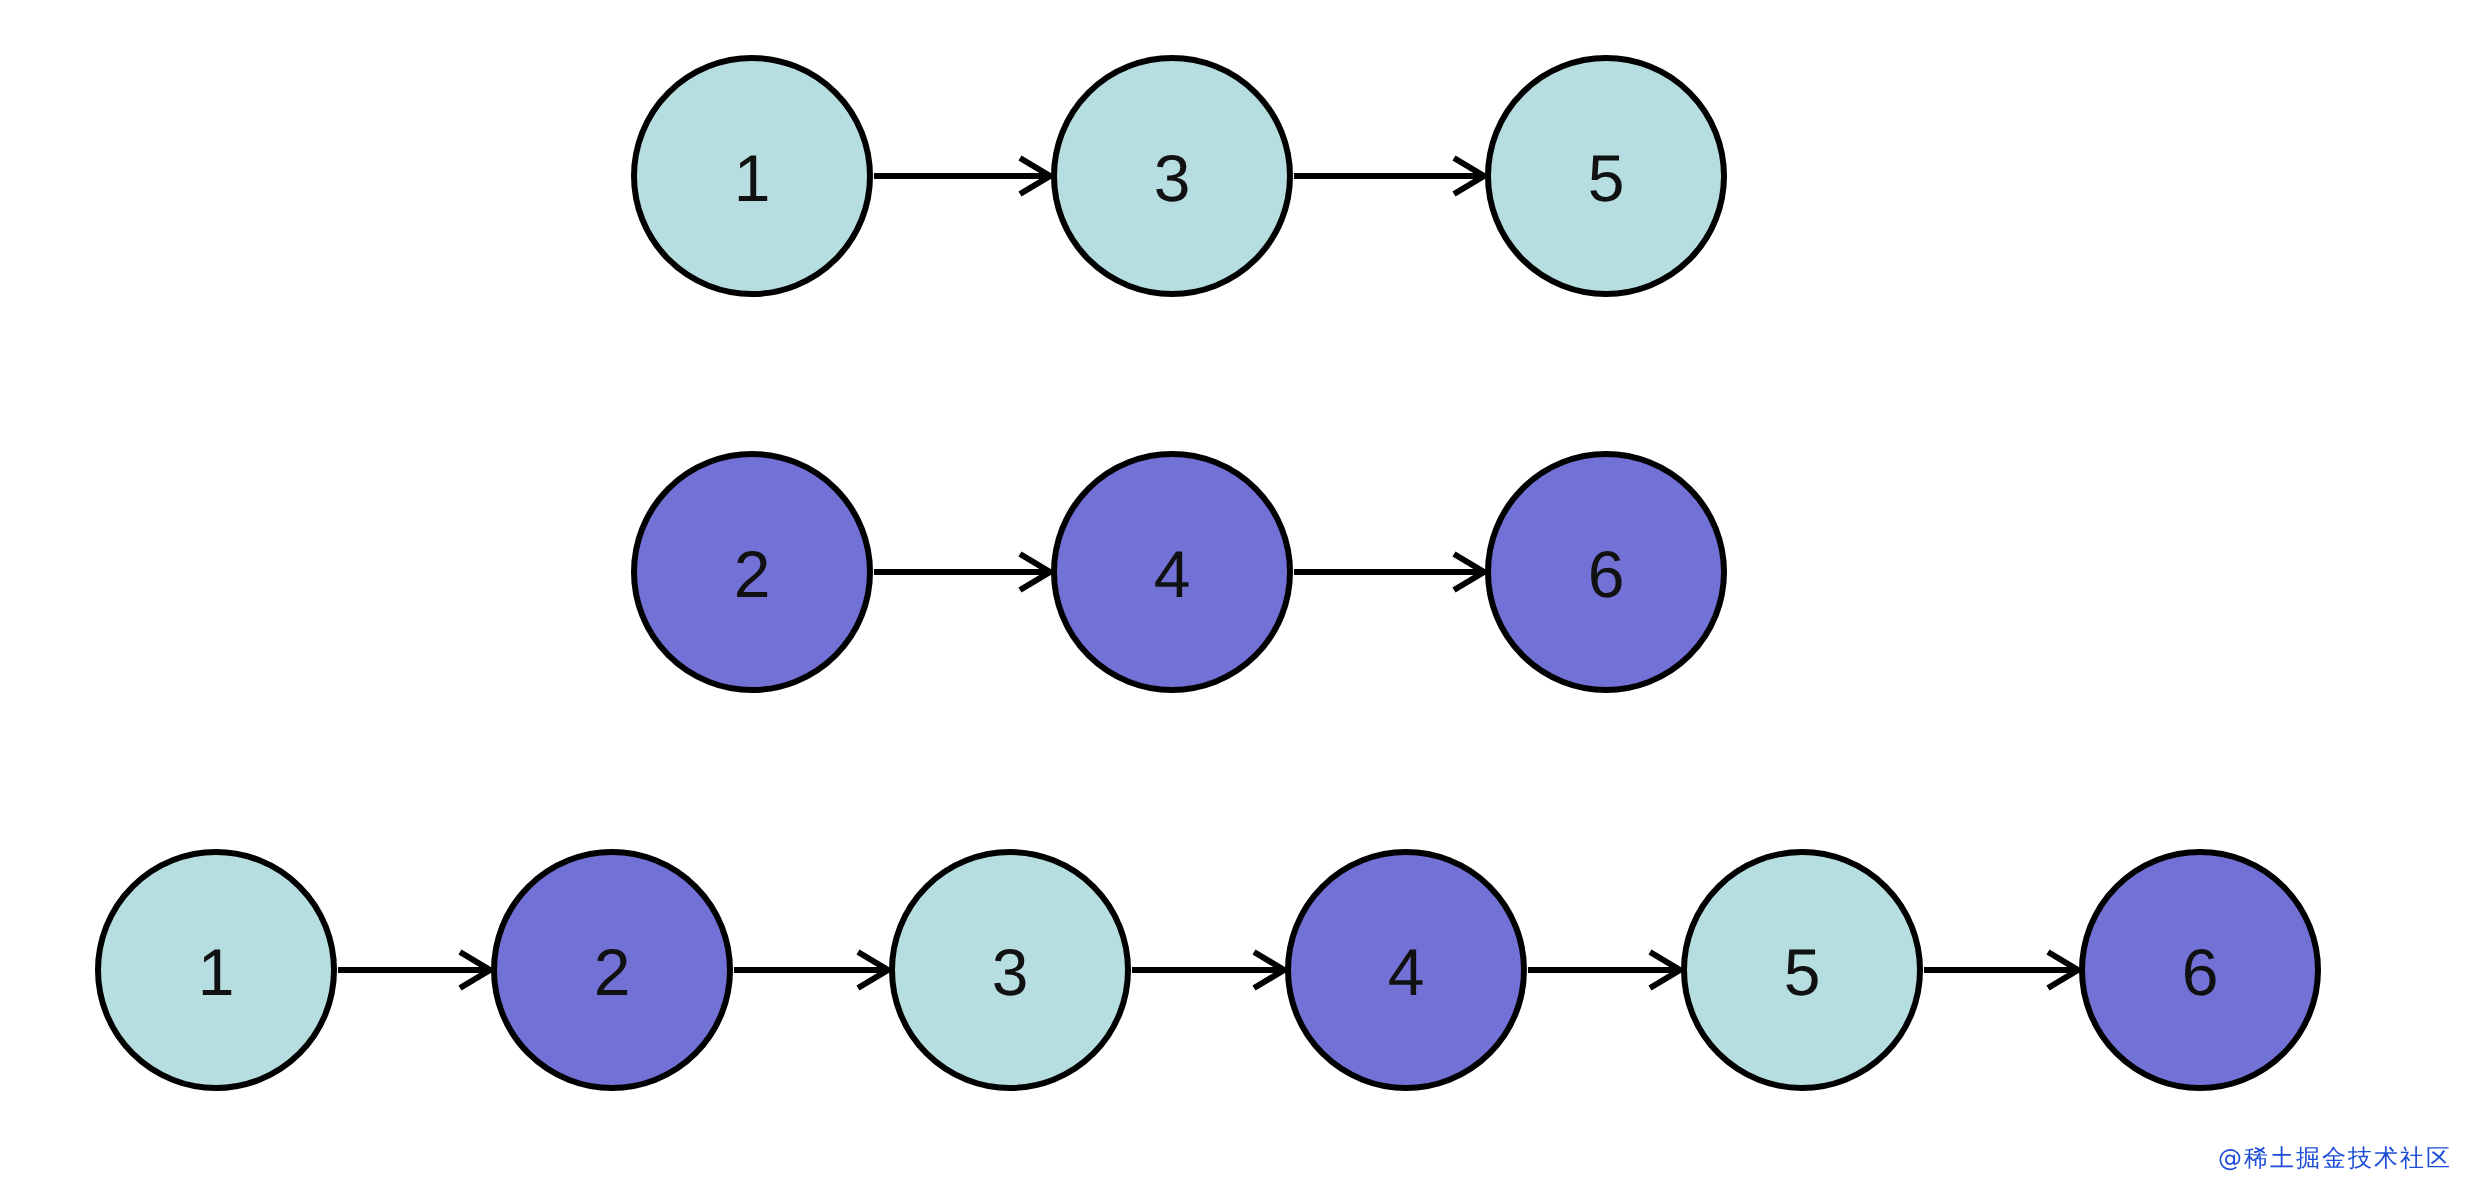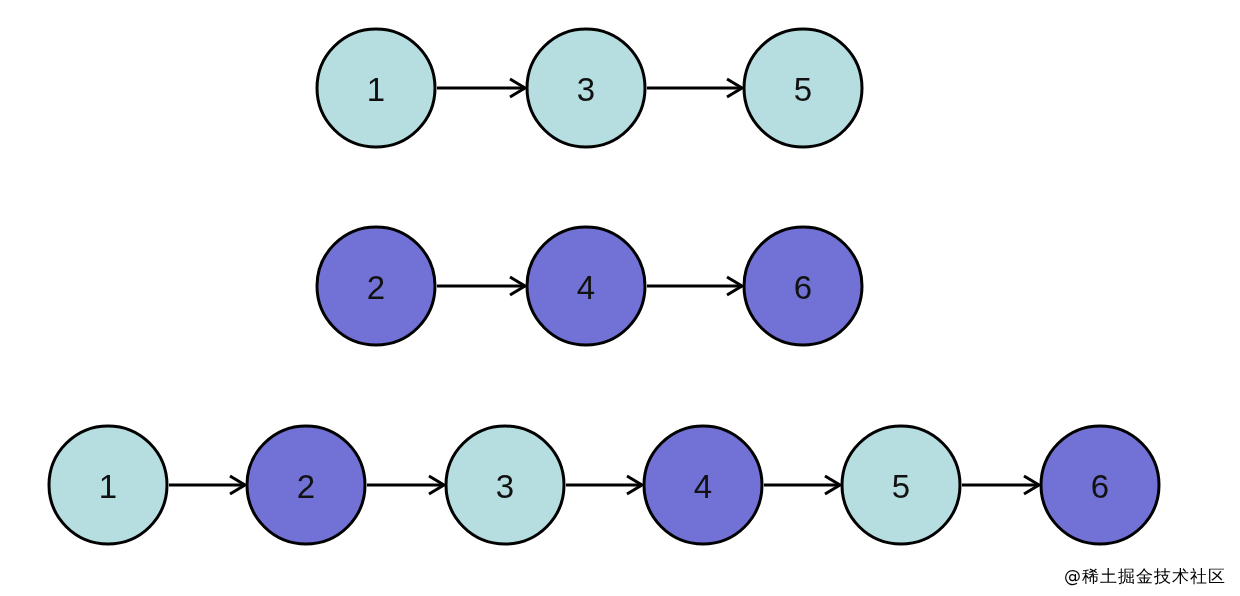--- a/index.html
+++ b/index.html
@@ -48,22 +48,22 @@
     stroke-width: 3;
     fill: none;
     stroke-linecap: butt;
     stroke-linejoin: miter;
   }
   .watermark {
     position: absolute;
     right: 14px;
     bottom: 8px;
     font-family: "DejaVu Sans", "Liberation Sans", sans-serif;
-    font-size: 17px;
-    color: #000000;
+    font-size: 12px;
+    color: #1d4ed8;
     letter-spacing: 1px;
     white-space: nowrap;
     user-select: none;
   }
 </style>
 </head>
 <body>
 
 <div id="diagram-root">
 

